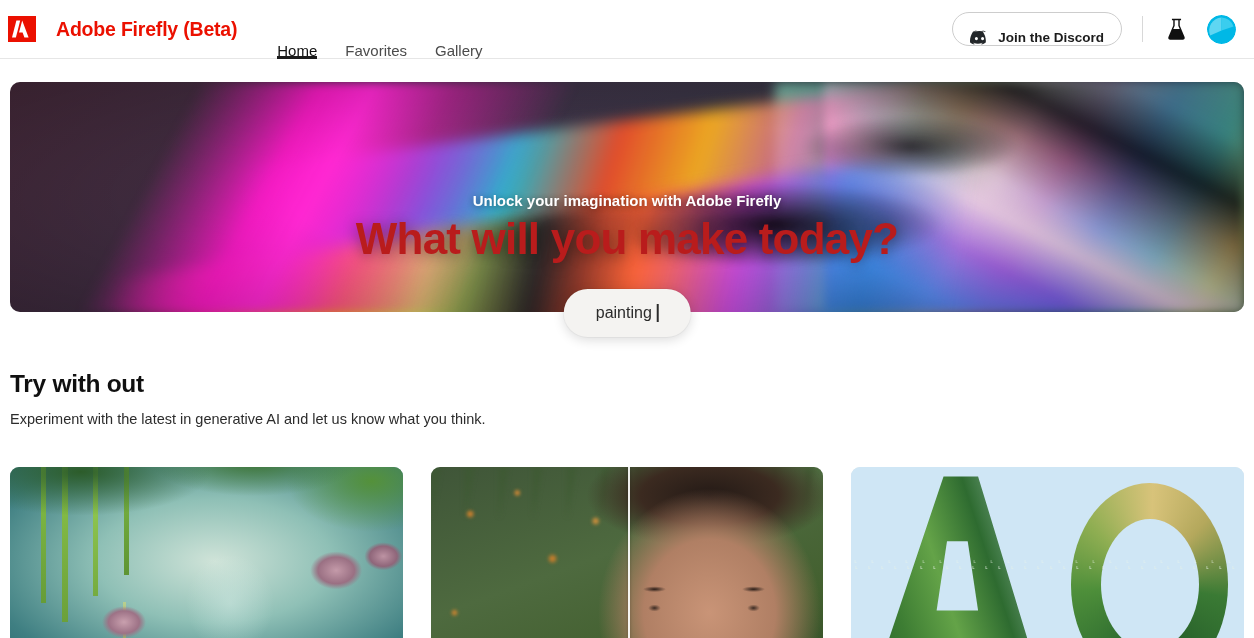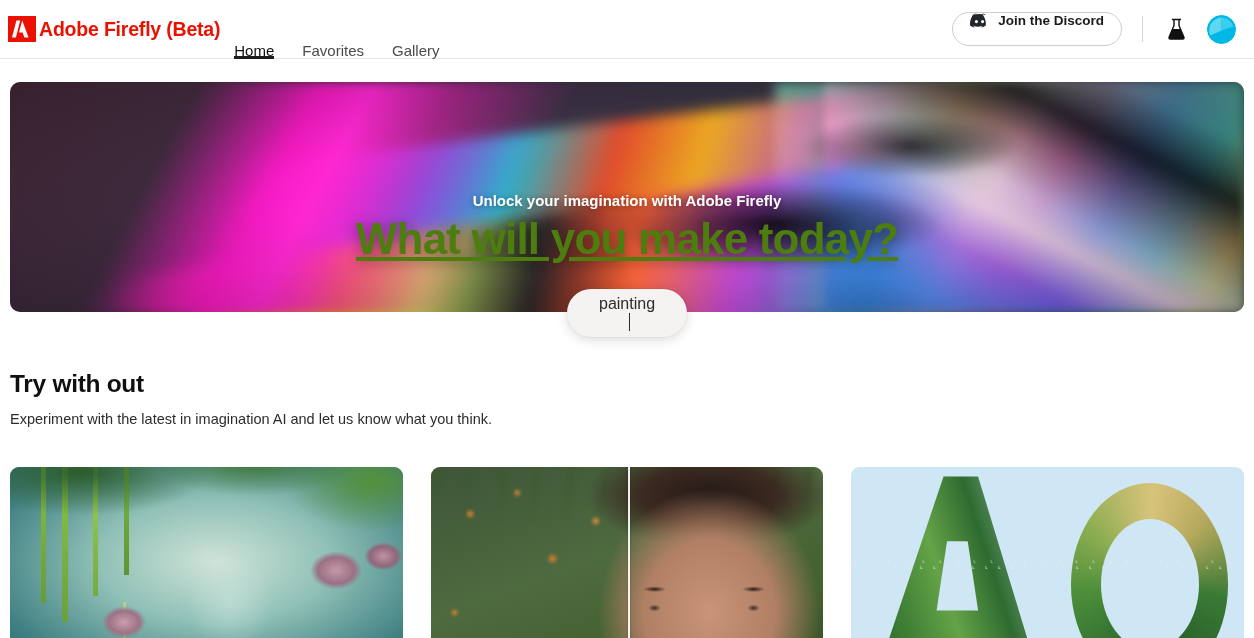--- a/index.html
+++ b/index.html
@@ -13,21 +13,21 @@
 
   
   .header {
     height: 59px;
     display: flex;
     align-items: center;
     padding: 0 18px 0 8px;
     border-bottom: 1px solid #e6e6e6;
     position: relative;
   }
-  .brand { display: flex; align-items: center; gap: 3px; }
+  .brand { display: flex; align-items: center; gap: 20px; margin-right: 26px; }
   .adobe-mark { width: 28px; height: 26px; display: block; flex: none; }
   .brand-name {
     color: #eb1000;
     font-size: 19.5px;
     font-weight: bold;
     letter-spacing: -0.2px;
     white-space: nowrap;
   }
   .nav { display: flex; align-items: flex-end; height: 59px; }
   .nav-item {
@@ -47,21 +47,21 @@
     height: 2.5px;
     background: #1b1b1b;
   }
   .header-right {
     margin-left: auto;
     display: flex;
     align-items: center;
     gap: 0;
   }
   .discord-btn {
-    display: flex; align-items: flex-start; gap: 9px;
+    display: flex; align-items: flex-end; gap: 9px;
     height: 34px;
     padding: 0 17px;
     border: 1px solid #cdcdcd;
     border-radius: 17px;
     background: #fff;
     font-size: 13.5px;
     font-weight: bold;
     color: #1b1b1b;
     cursor: pointer;
     white-space: nowrap;
@@ -192,27 +192,26 @@
     z-index: 5;
   }
   .hero-eyebrow {
     color: #fff;
     font-size: 15px;
     font-weight: bold;
     text-shadow: 0 1px 6px rgba(0,0,0,0.45);
     margin-bottom: 5px;
   }
   .hero-title {
-    color: #4d7c0f;
+    color: #b91c1c;
     font-size: 44px;
     font-weight: bold;
     letter-spacing: -0.8px;
     text-shadow: 0 2px 14px rgba(0,0,0,0.4);
     white-space: nowrap;
-    text-decoration: underline;
   }
 
   
   .prompt-pill {
     position: absolute;
     left: 50%;
     transform: translateX(-50%);
     top: 289px;
     z-index: 20;
     background: #f4f3f1;
@@ -221,21 +220,20 @@
     min-width: 118px;
     padding: 0 32px;
     display: flex;
     align-items: center;
     justify-content: center;
     box-shadow: 0 3px 12px rgba(0,0,0,0.14), 0 0 0 1px rgba(0,0,0,0.03);
     font-size: 16px;
     color: #2b2b2b;
     cursor: text;
     white-space: nowrap;
-    flex-direction: column;
   }
   .caret {
     display: inline-block;
     width: 1.5px;
     height: 18px;
     background: #2b2b2b;
     margin-left: 5px;
     vertical-align: -3px;
   }
 
@@ -464,21 +462,21 @@
   </div>
 </div>
 
 <div class="prompt-pill" title="Describe what you want to create">
   <span>painting</span>
   <span class="caret"></span>
 </div>
 
 <div class="section">
   <div class="section-title">Try with out</div>
-  <div class="section-sub">Experiment with the latest in imagination AI and let us know what you think.</div>
+  <div class="section-sub">Experiment with the latest in generative AI and let us know what you think.</div>
 
   <div class="cards">
 
     <div class="card">
       <div class="card-art">
         <div class="hero-layer art1-sky"></div>
         <div class="hero-layer art1-ghost"></div>
         <div class="hero-layer art1-stalkbars"></div>
         <div class="hero-layer art1-canopy"></div>
         <div class="hero-layer art1-mushrooms"></div>

